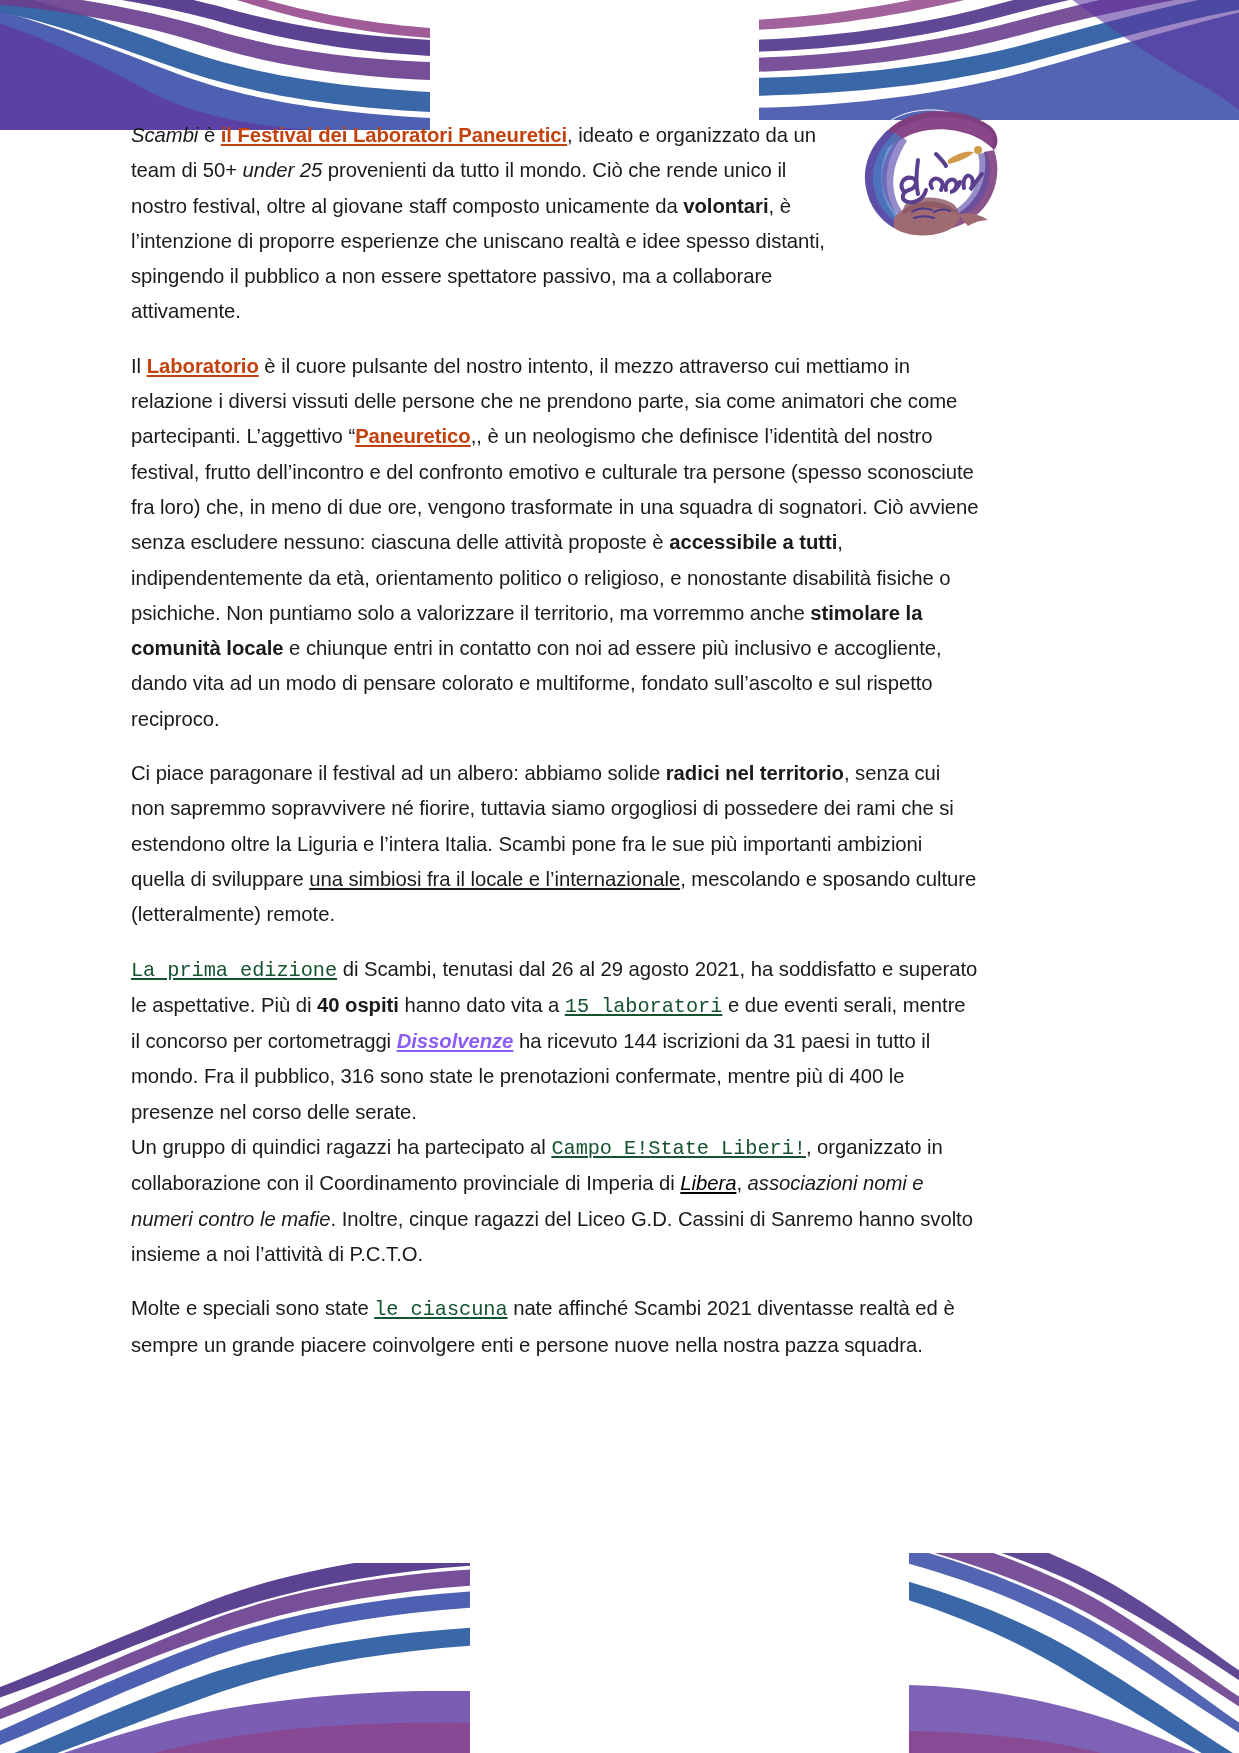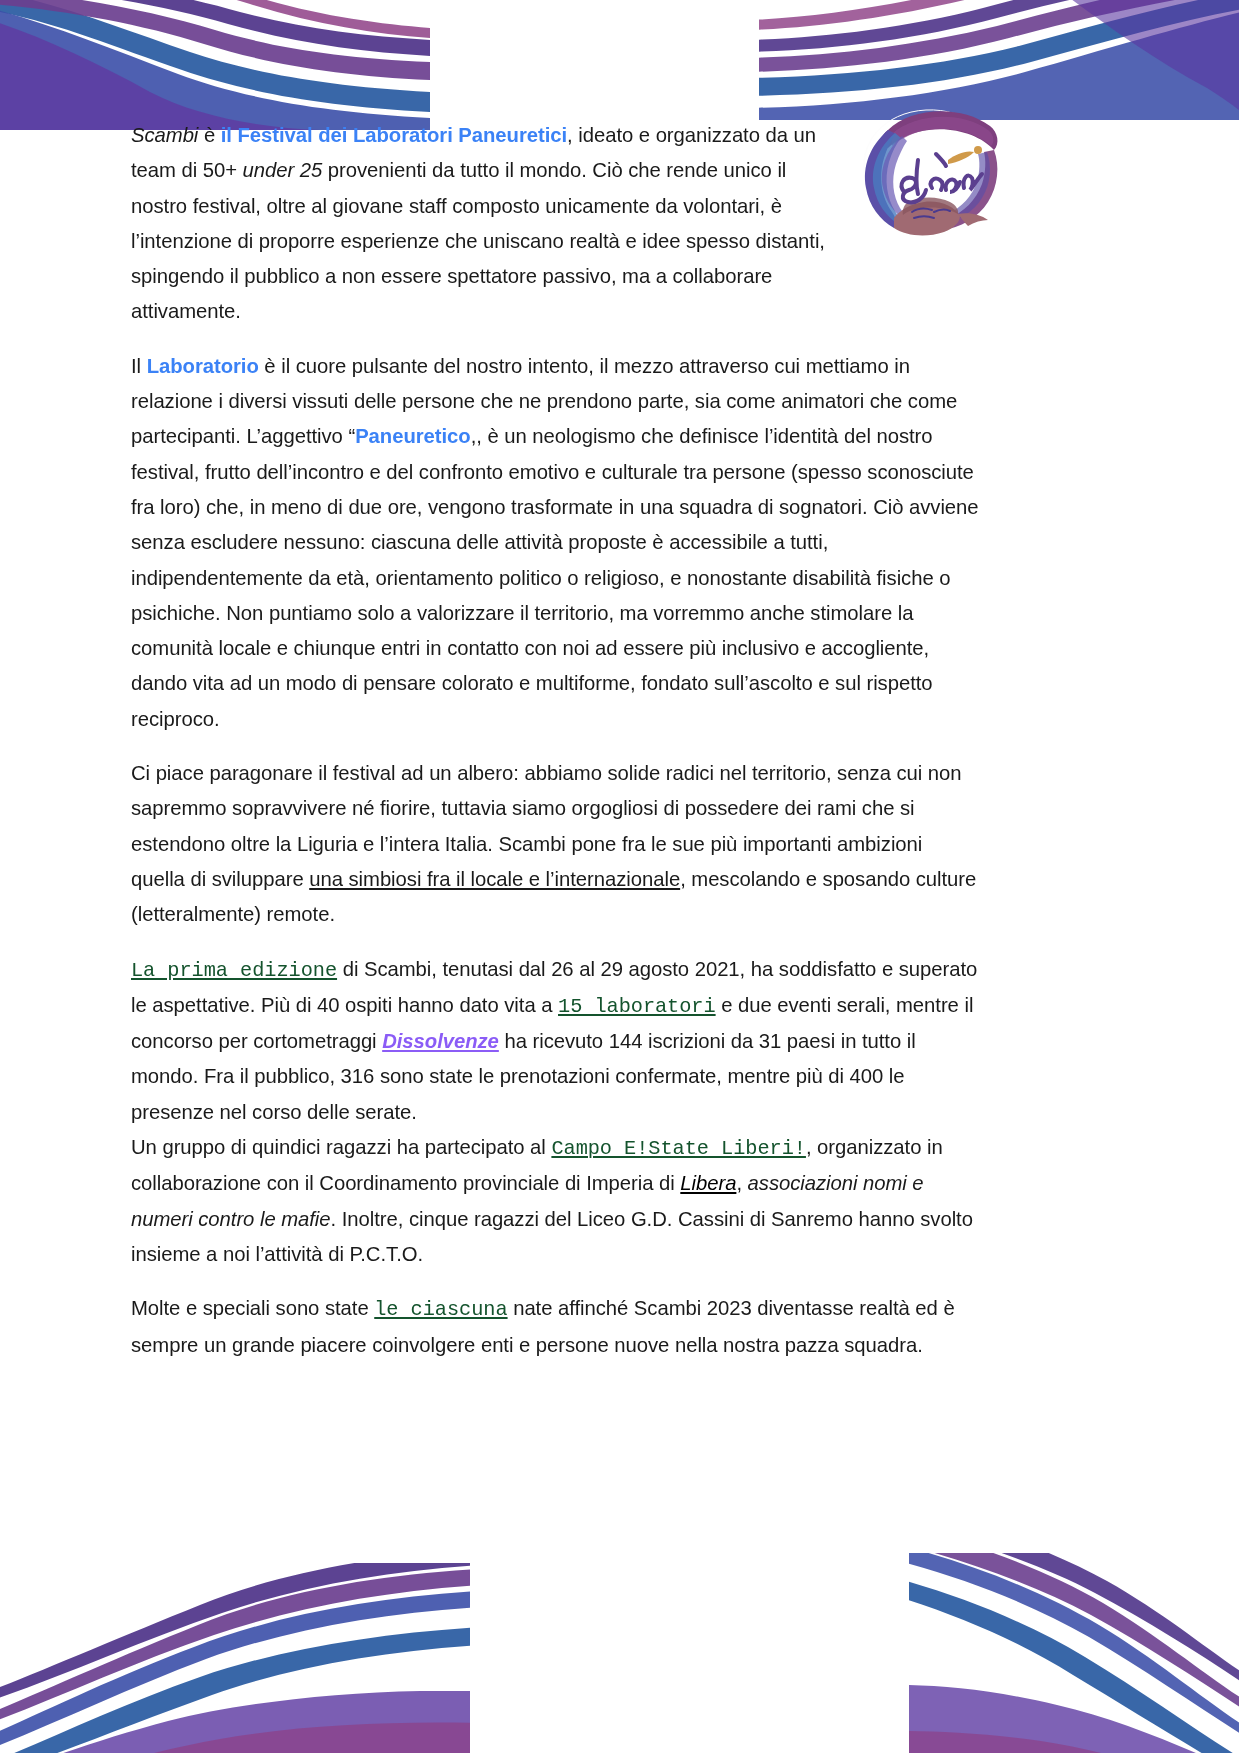--- a/index.html
+++ b/index.html
@@ -39,27 +39,28 @@
   p.para {
     font-size:20.3px;
     line-height:35.3px;
     color:#1a1a1a;
     letter-spacing:-0.05px;
     margin:0 0 19px 0;
     text-align:left;
   }
   p.para.tight { margin-bottom:0; }
   .i  { font-style:italic; }
-  .b  { font-weight:normal; }
+  .b  { font-weight:bold; }
   .bi { font-weight:normal; font-style:italic; }
 
   
   .lnk-strong {            
-    color:#3b82f6;
+    color:#c2410c;
     font-weight:bold;
+    text-decoration:underline;
     text-decoration-thickness:2px;
     text-underline-offset:2px;
   }
   .lnk-strong-i {          
     color:#8b5cf6;
     font-weight:bold;
     font-style:italic;
     text-decoration:underline;
     text-decoration-thickness:2px;
     text-underline-offset:2px;
@@ -181,18 +182,18 @@
 
     <p class="para tight">
       <span class="lnk-plain">La prima edizione</span><span> di Scambi, tenutasi dal 26 al 29 agosto 2021, ha soddisfatto e superato le aspettative. Più di </span><span class="b">40 ospiti</span><span> hanno dato vita a </span><span class="lnk-plain">15 laboratori</span><span> e due eventi serali, mentre il concorso per cortometraggi </span><span class="lnk-strong-i">Dissolvenze</span><span> ha ricevuto 144 iscrizioni da 31 paesi in tutto il mondo. Fra il pubblico, 316 sono state le prenotazioni confermate, mentre più di 400 le presenze nel corso delle serate.</span>
     </p>
 
     <p class="para">
       <span>Un gruppo di quindici ragazzi ha partecipato al </span><span class="lnk-plain">Campo E!State Liberi!</span><span>, organizzato in collaborazione con il Coordinamento provinciale di Imperia di </span><span class="lnk-plain-i">Libera</span><span>, </span><span class="i">associazioni nomi e numeri contro le mafie</span><span>. Inoltre, cinque ragazzi del Liceo G.D. Cassini di Sanremo hanno svolto insieme a noi l’attività di P.C.T.O.</span>
     </p>
 
     <p class="para tight">
-      <span>Molte e speciali sono state </span><span class="lnk-plain">le ciascuna</span><span> nate affinché Scambi 2023 diventasse realtà ed è sempre un grande piacere coinvolgere enti e persone nuove nella nostra pazza squadra.</span>
+      <span>Molte e speciali sono state </span><span class="lnk-plain">le ciascuna</span><span> nate affinché Scambi 2021 diventasse realtà ed è sempre un grande piacere coinvolgere enti e persone nuove nella nostra pazza squadra.</span>
     </p>
 
 
   </div>
 </div>
 
 </body></html>

